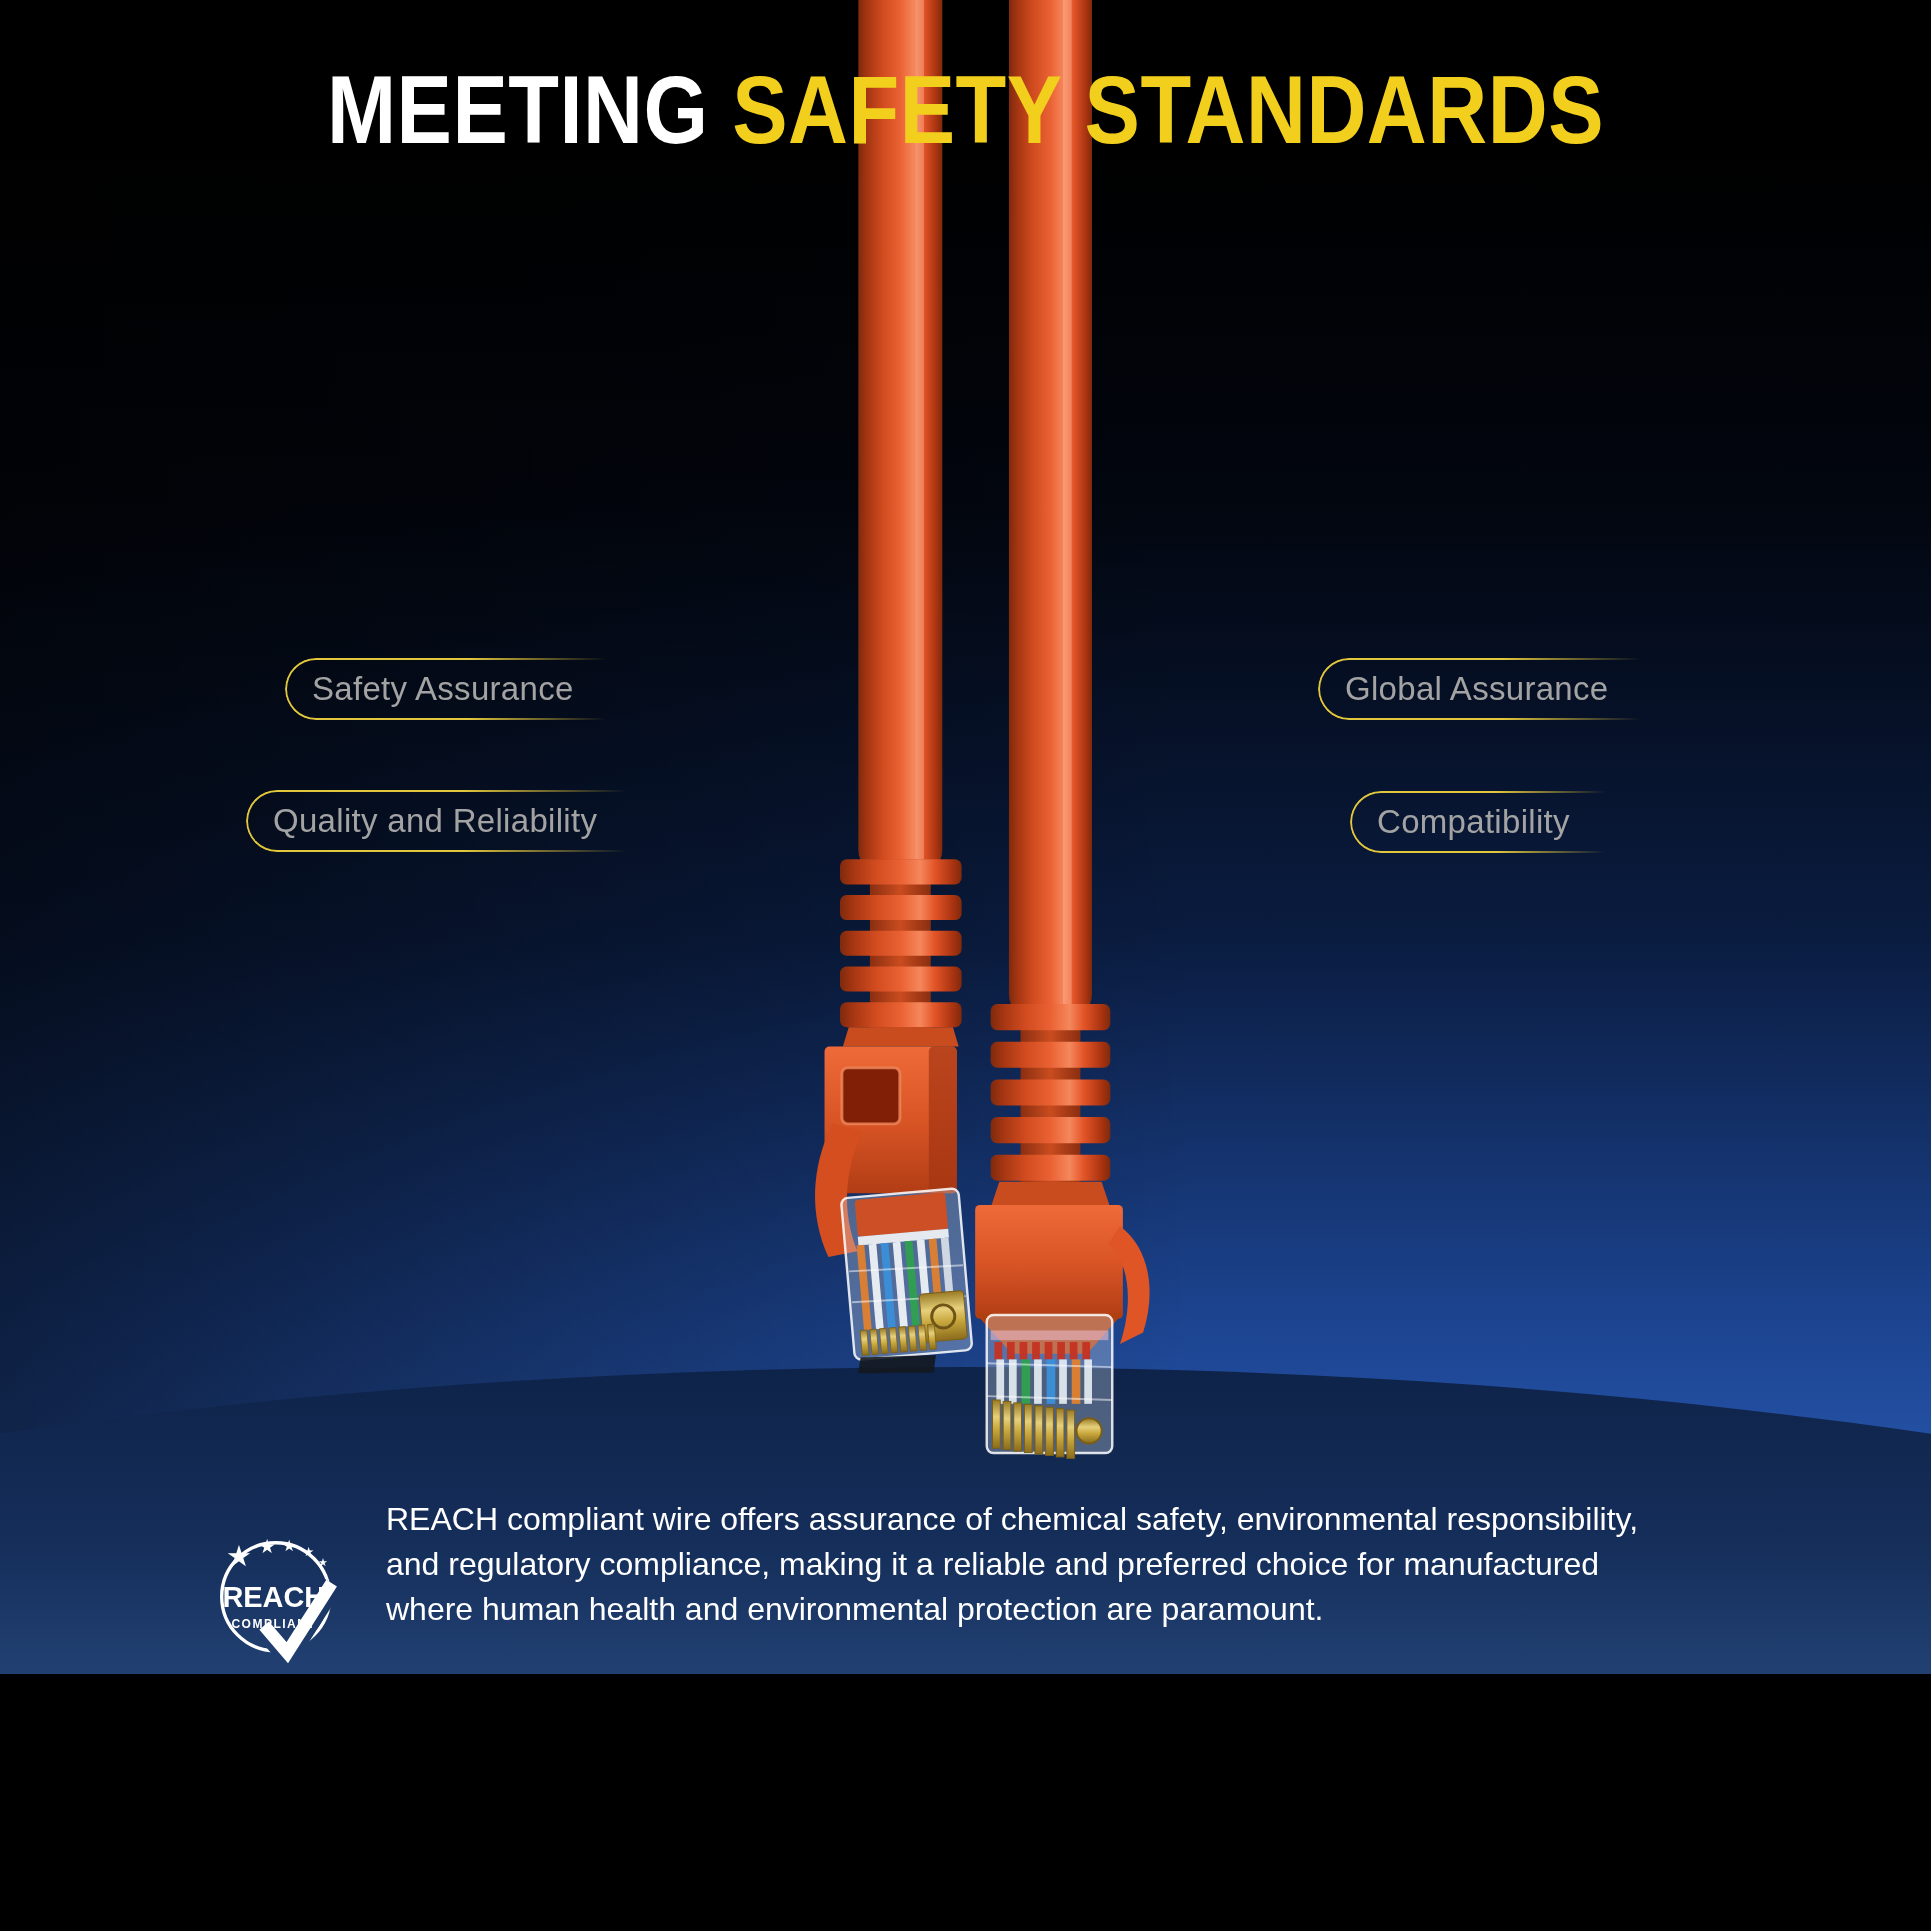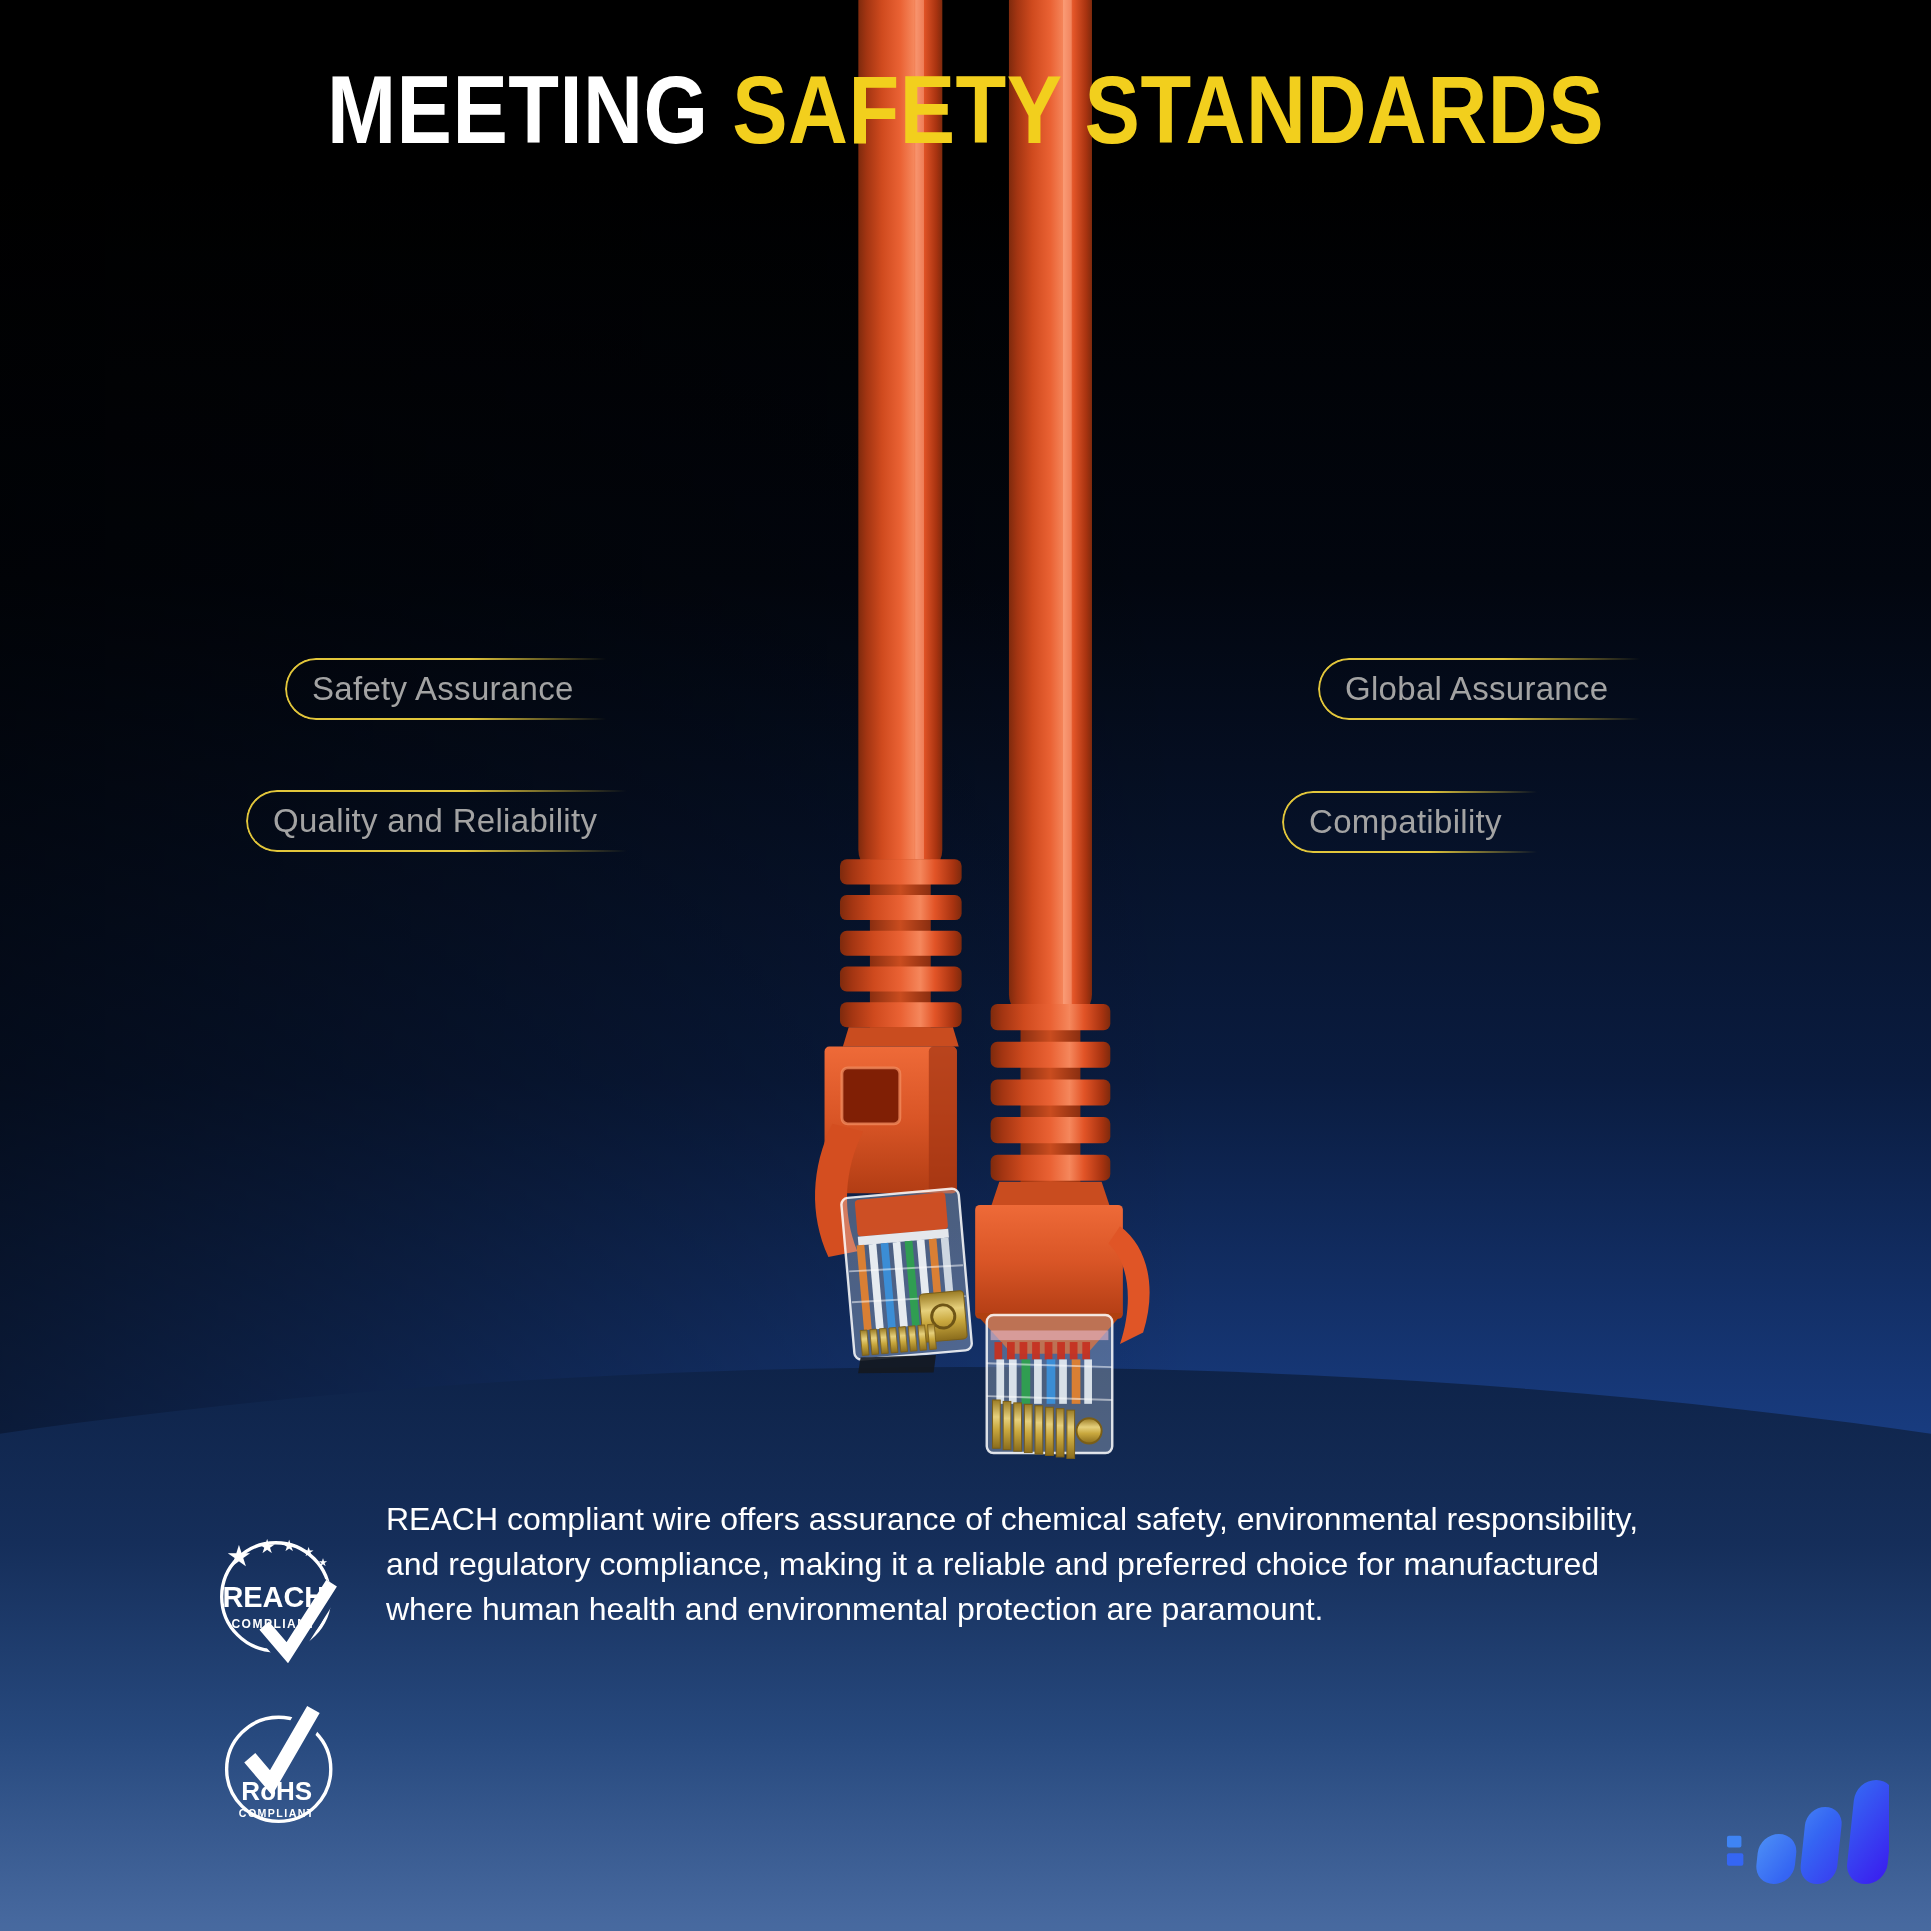--- a/index.html
+++ b/index.html
@@ -1,17 +1,17 @@
 <!DOCTYPE html>
 <html><head>
 <meta charset="utf-8">
 <style>
   html,body{margin:0;padding:0;background:#000;}
   .poster{
-    position:relative;width:1931px;height:1931px;overflow:hidden;
+    position:relative;width:1931px;height:1674px;overflow:hidden;
     font-family:"Liberation Sans",sans-serif;background:#000;
   }
   
   .sky{
     position:absolute;inset:0;z-index:0;
     background:
       linear-gradient(90deg, rgba(0,0,0,.55) 0%, rgba(0,0,0,.28) 30%, rgba(0,0,0,0) 62%),
       linear-gradient(180deg, #000 9%, #02060f 30%, #0a1c40 56%, #1c4490 79%, #2f61be 96%);
   }
   .dome{
@@ -36,21 +36,21 @@
   }
   .chip::before{
     content:"";position:absolute;inset:0;pointer-events:none;
     border:2.9px solid #E2C63B;border-right:0;border-radius:31px 0 0 31px;
     -webkit-mask-image:linear-gradient(to right,#000 55%,transparent 96%);
             mask-image:linear-gradient(to right,#000 55%,transparent 96%);
   }
   .chip-safety {left:285px; top:658px;}
   .chip-quality{left:246px; top:790px;justify-content:center;}
   .chip-global {left:1318px;top:658px;}
-  .chip-compat {left:1282px;top:791px;}
+  .chip-compat {left:1350px;top:791px;}
   
   .badge{position:absolute;z-index:4;}
   .badge-reach{left:214px;top:1527px;}
   .badge-rohs {left:217px;top:1688px;}
   .para{position:absolute;z-index:4;color:#fff;font-size:32px;line-height:45px;white-space:nowrap;}
   .para-reach{left:370px;top:1497px;margin-left:16px;}
   .para-rohs {left:370px;top:1711px;}
   
   .logo{position:absolute;z-index:4;left:1725px;top:1778px;}
 </style>

